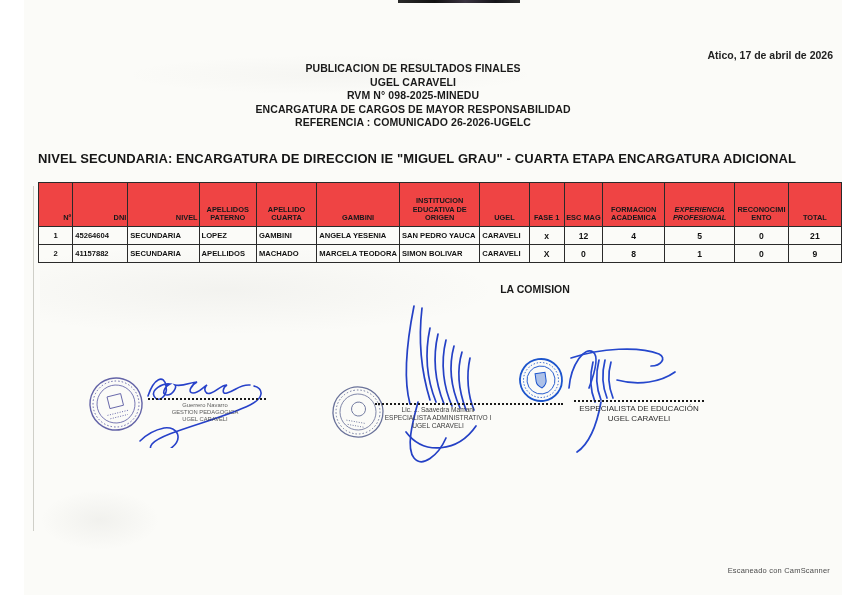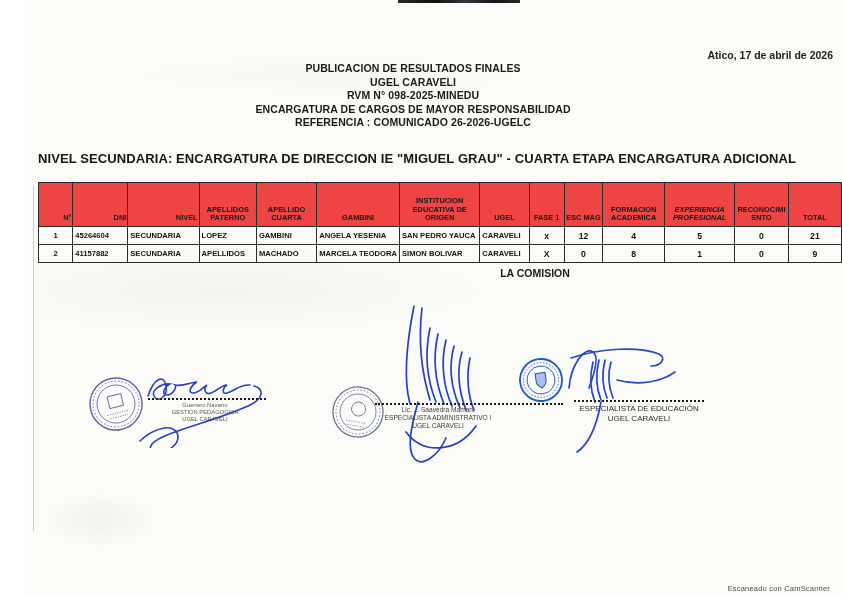--- a/index.html
+++ b/index.html
@@ -39,33 +39,33 @@
   }
   table.results th.h-left{text-align:right;padding-left:15px;}
   table.results th.h-break{word-break:break-all;}
   table.results td{
     font-size:7.6px;font-weight:600;height:15px;padding:1px 2px;color:#111;
     text-align:left;vertical-align:middle;white-space:nowrap;
   }
   table.results td.c-center{text-align:center;}
   table.results td.c-num{font-weight:700;font-size:8.6px;}
 
-  .commission{position:absolute;left:460px;top:267px;width:150px;text-align:center;
+  .commission{position:absolute;left:460px;top:283px;width:150px;text-align:center;
     font-size:10.5px;font-weight:700;color:#1a1a1a;}
 
   .sig-svg{position:absolute;pointer-events:none;}
   .dotted{position:absolute;border-bottom:2px dotted #1a1a1a;height:0;}
   .sig-text{position:absolute;text-align:center;color:#3d3d3d;}
   .sig-text .nm{display:block;}
   .sig1-text{left:138px;top:402px;width:134px;font-size:5.8px;line-height:7px;opacity:.85;}
   .sig2-text{left:374px;top:406px;width:128px;font-size:6.6px;line-height:8px;}
   .sig3-text{left:556px;top:404px;width:166px;font-size:8px;line-height:9.5px;color:#2e2e2e;}
   .sig3-text .nm{font-family:"Liberation Serif", serif;font-style:italic;font-size:11px;color:#222;line-height:13px;}
 
-  .scanner-credit{position:absolute;right:12px;bottom:2px;font-size:7.5px;color:#4c4c4c;letter-spacing:.2px;}
+  .scanner-credit{position:absolute;right:12px;bottom:20px;font-size:7.5px;color:#4c4c4c;letter-spacing:.2px;}
 </style>
 </head>
 <body>
 
 <div class="paper"></div>
 <div class="smudge sm1"></div>
 <div class="smudge sm2"></div>
 <div class="smudge sm3"></div>
 <div class="top-strip"></div>
 <div class="scan-line"></div>

